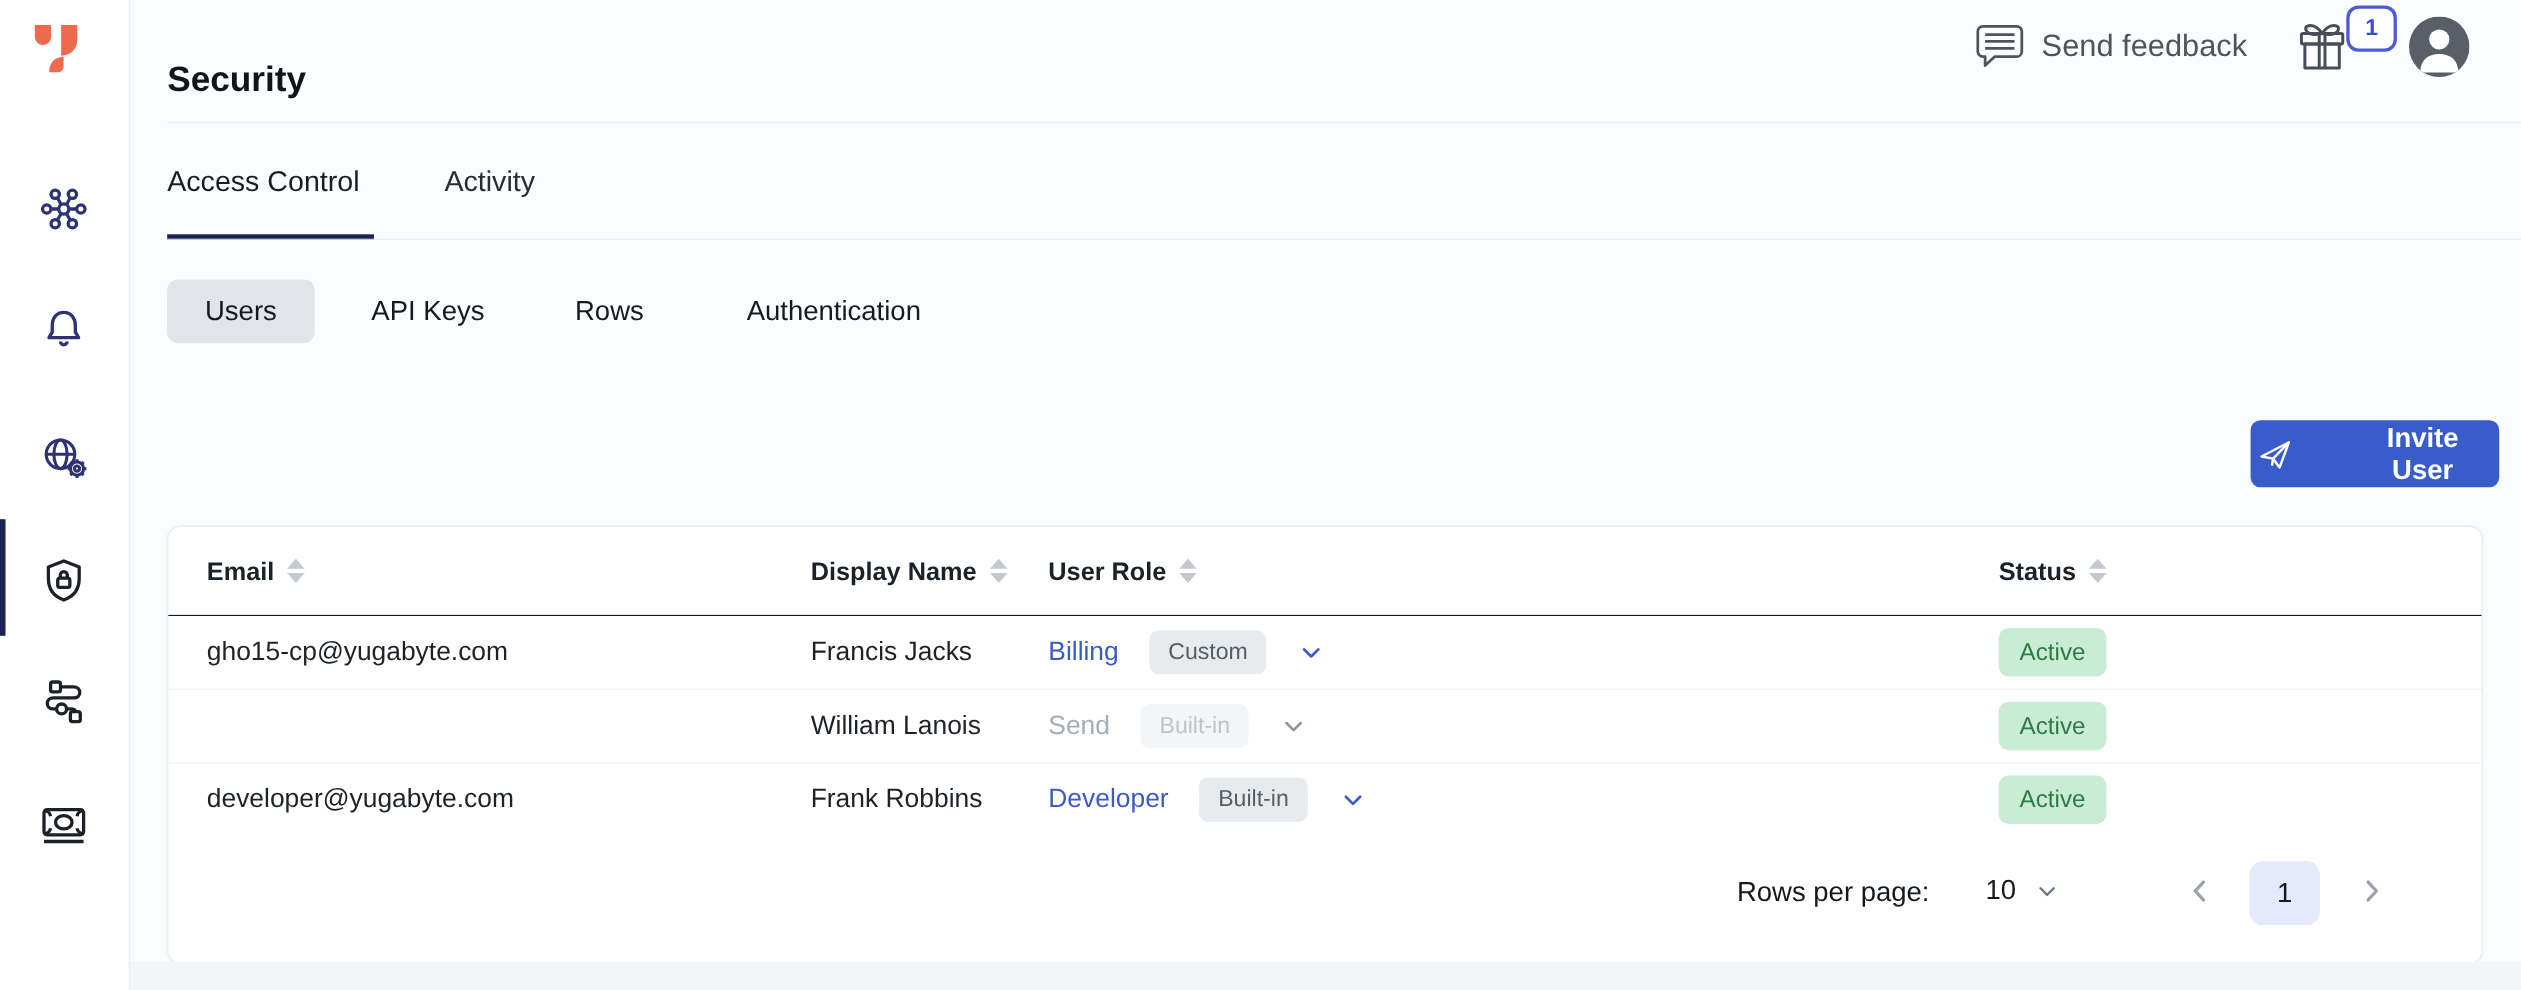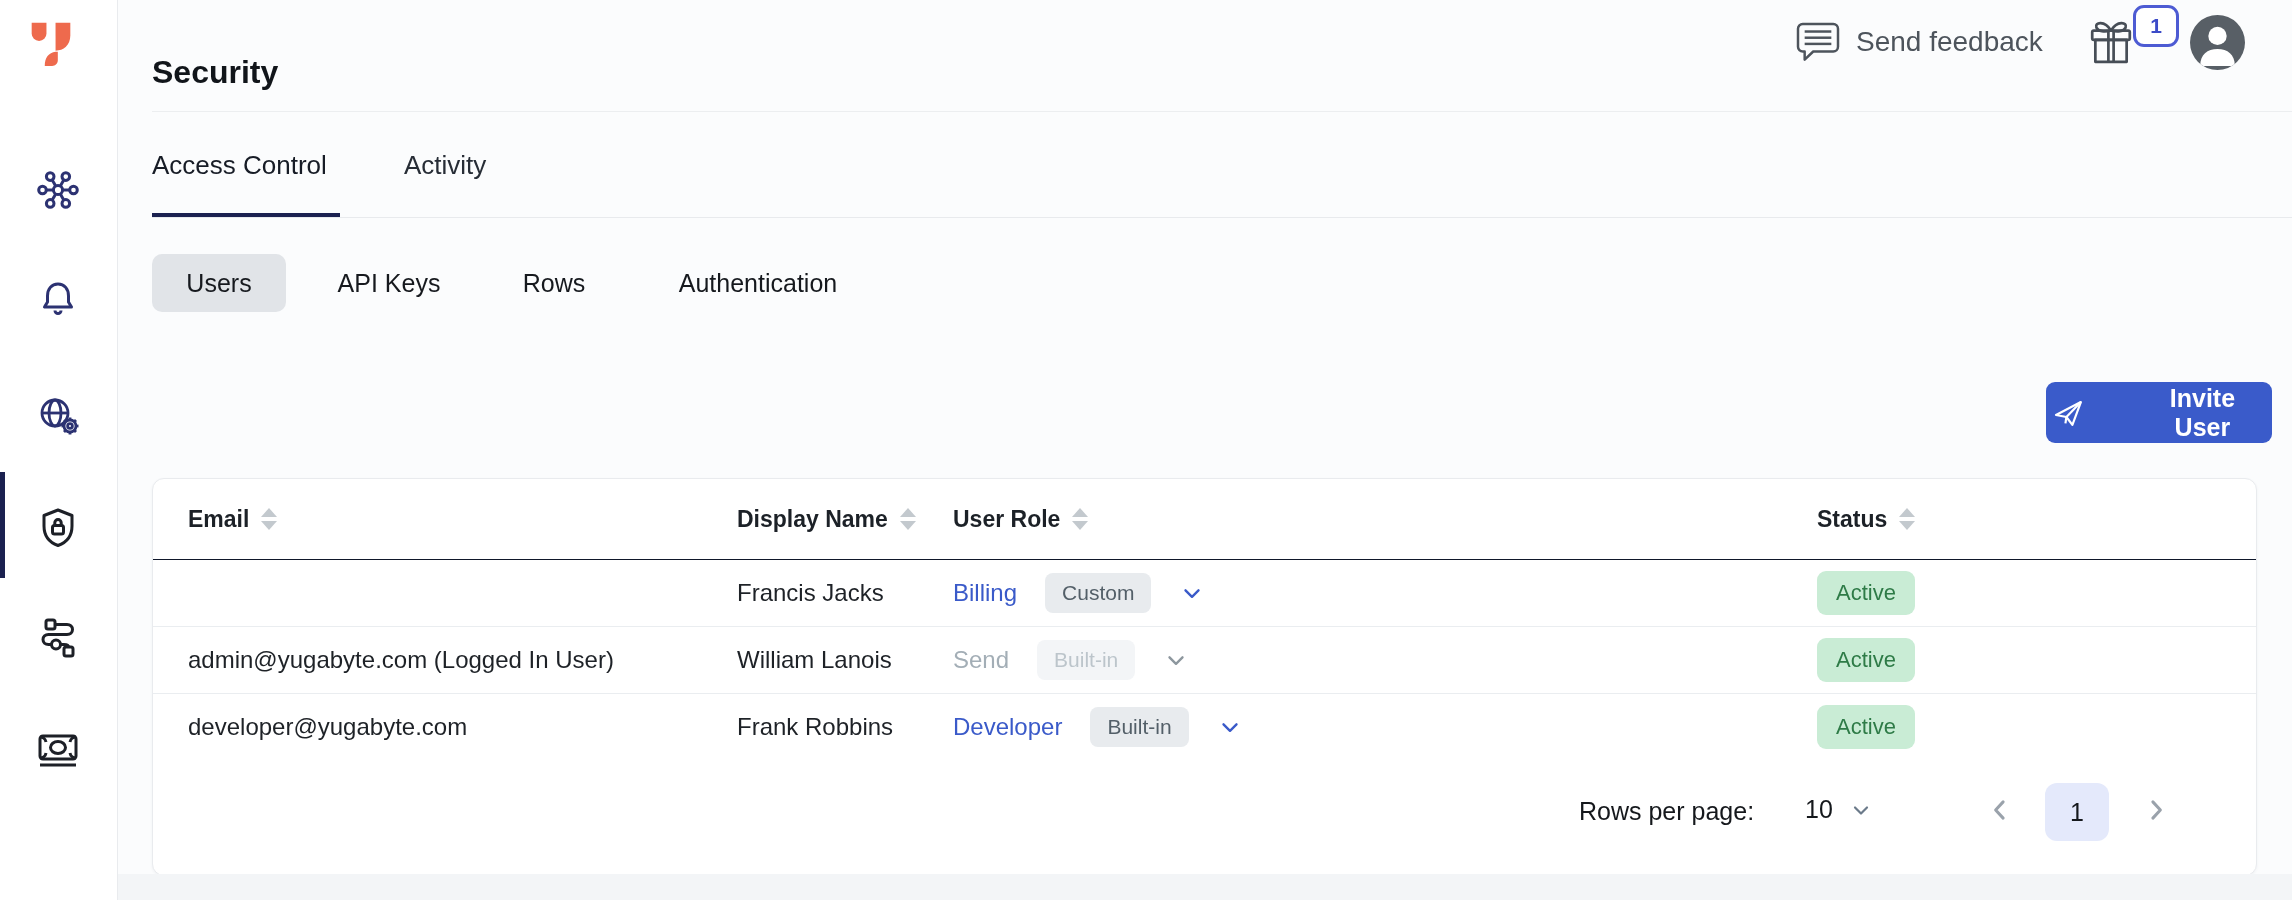--- a/index.html
+++ b/index.html
@@ -271,35 +271,35 @@
       <div class="th th-status">
         <span>Status</span>
         <span class="sort">
             <span class="up"></span>
             <span class="dn"></span>
           </span>
       </div>
     </div>
 
     <div class="trow b row0">
+      <div class="td td-email">gho15-cp@yugabyte.com</div>
       <div class="td td-role">
         <span class="role-link">Billing</span>
         <span class="role-badge">Custom</span>
         <svg class="chev" viewBox="0 0 24 24">
           <path d="M6 9.5 L12 15.5 L18 9.5" stroke="#3a5ac9" stroke-width="2.2" fill="none" stroke-linecap="round" stroke-linejoin="round"></path>
         </svg>
       </div>
       <div class="td td-name">Francis Jacks</div>
       <div class="td td-status">
         <span class="status-badge">Active</span>
       </div>
     </div>
 
     <div class="trow b row1">
-      <div class="td td-email">admin@yugabyte.com (Logged In User)</div>
       <div class="td td-name">William Lanois</div>
       <div class="td td-role">
         <span class="role-link muted">Send</span>
         <span class="role-badge muted">Built-in</span>
         <svg class="chev" viewBox="0 0 24 24">
           <path d="M6 9.5 L12 15.5 L18 9.5" stroke="#8d979e" stroke-width="2.2" fill="none" stroke-linecap="round" stroke-linejoin="round"></path>
         </svg>
       </div>
       <div class="td td-status">
         <span class="status-badge">Active</span>

